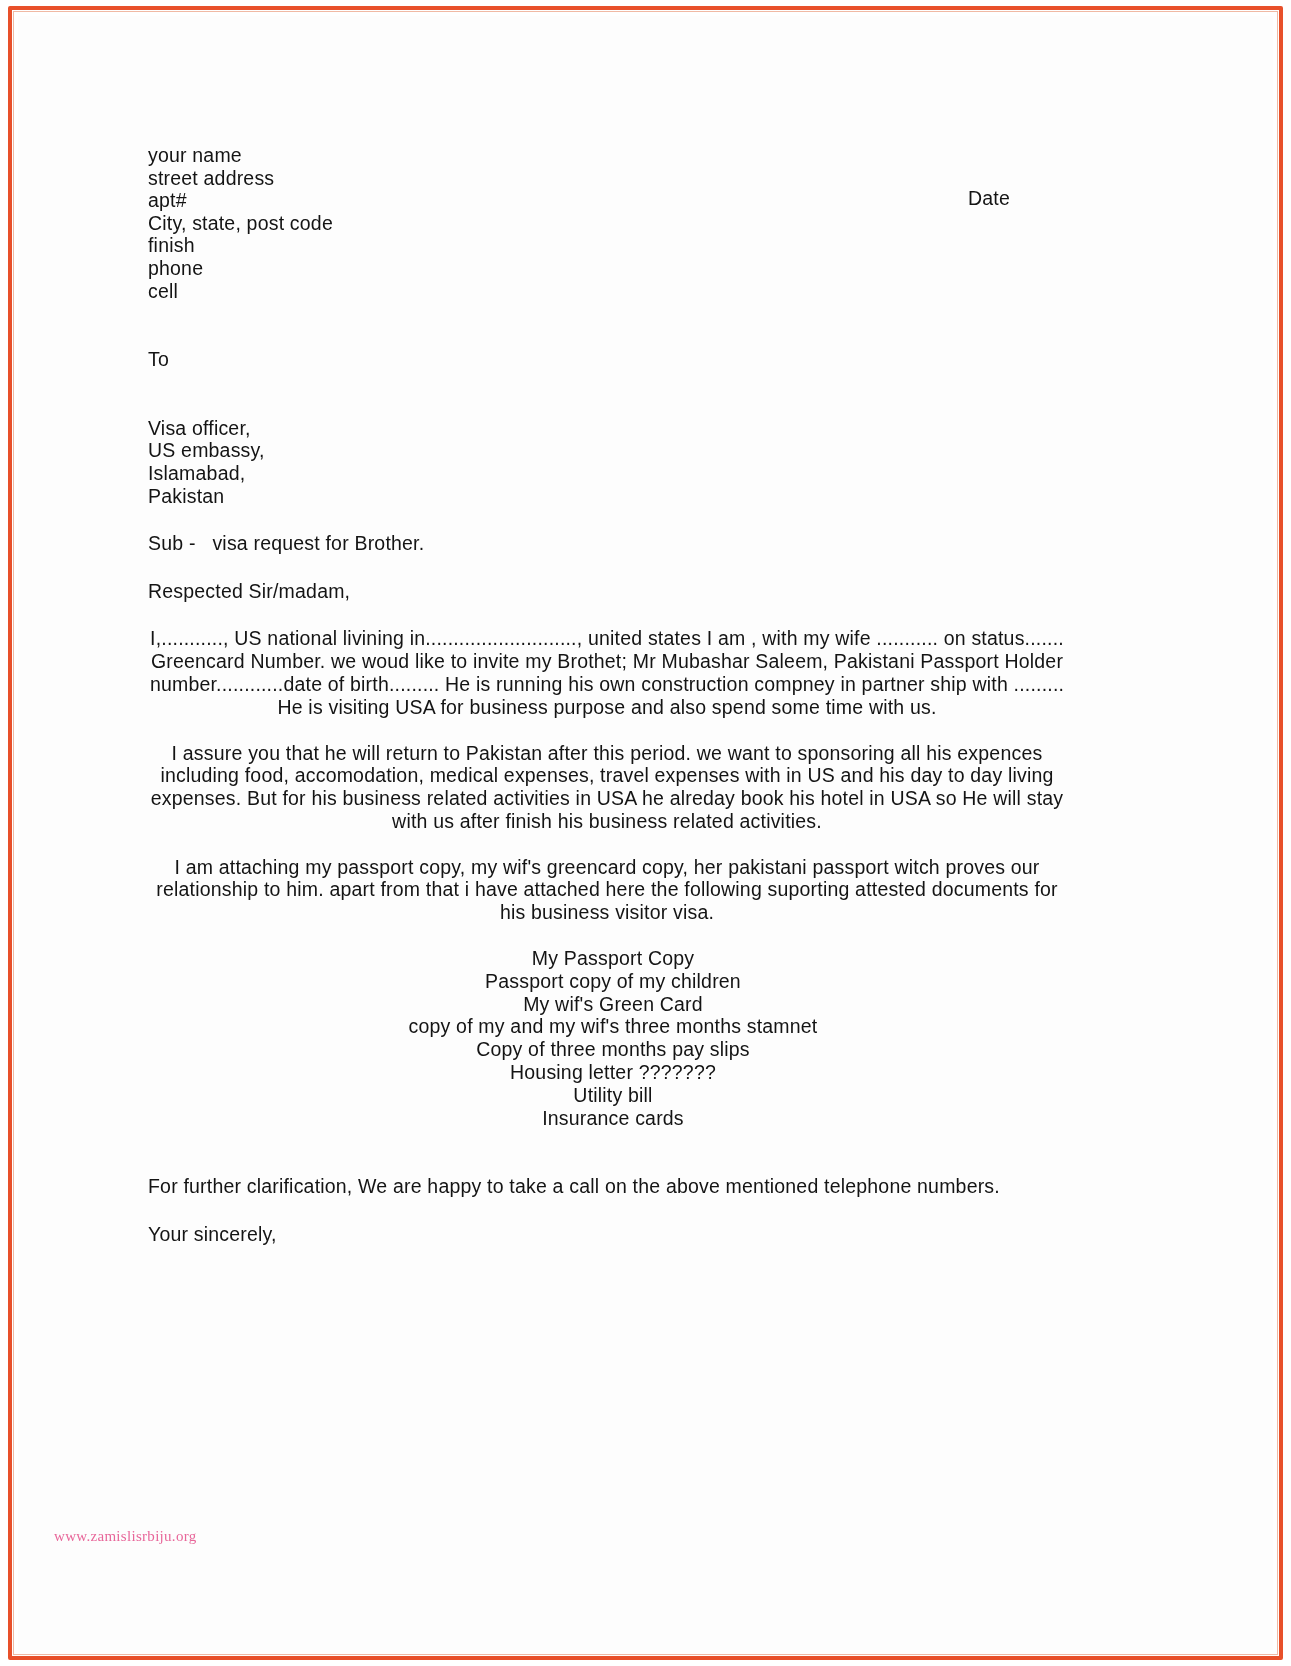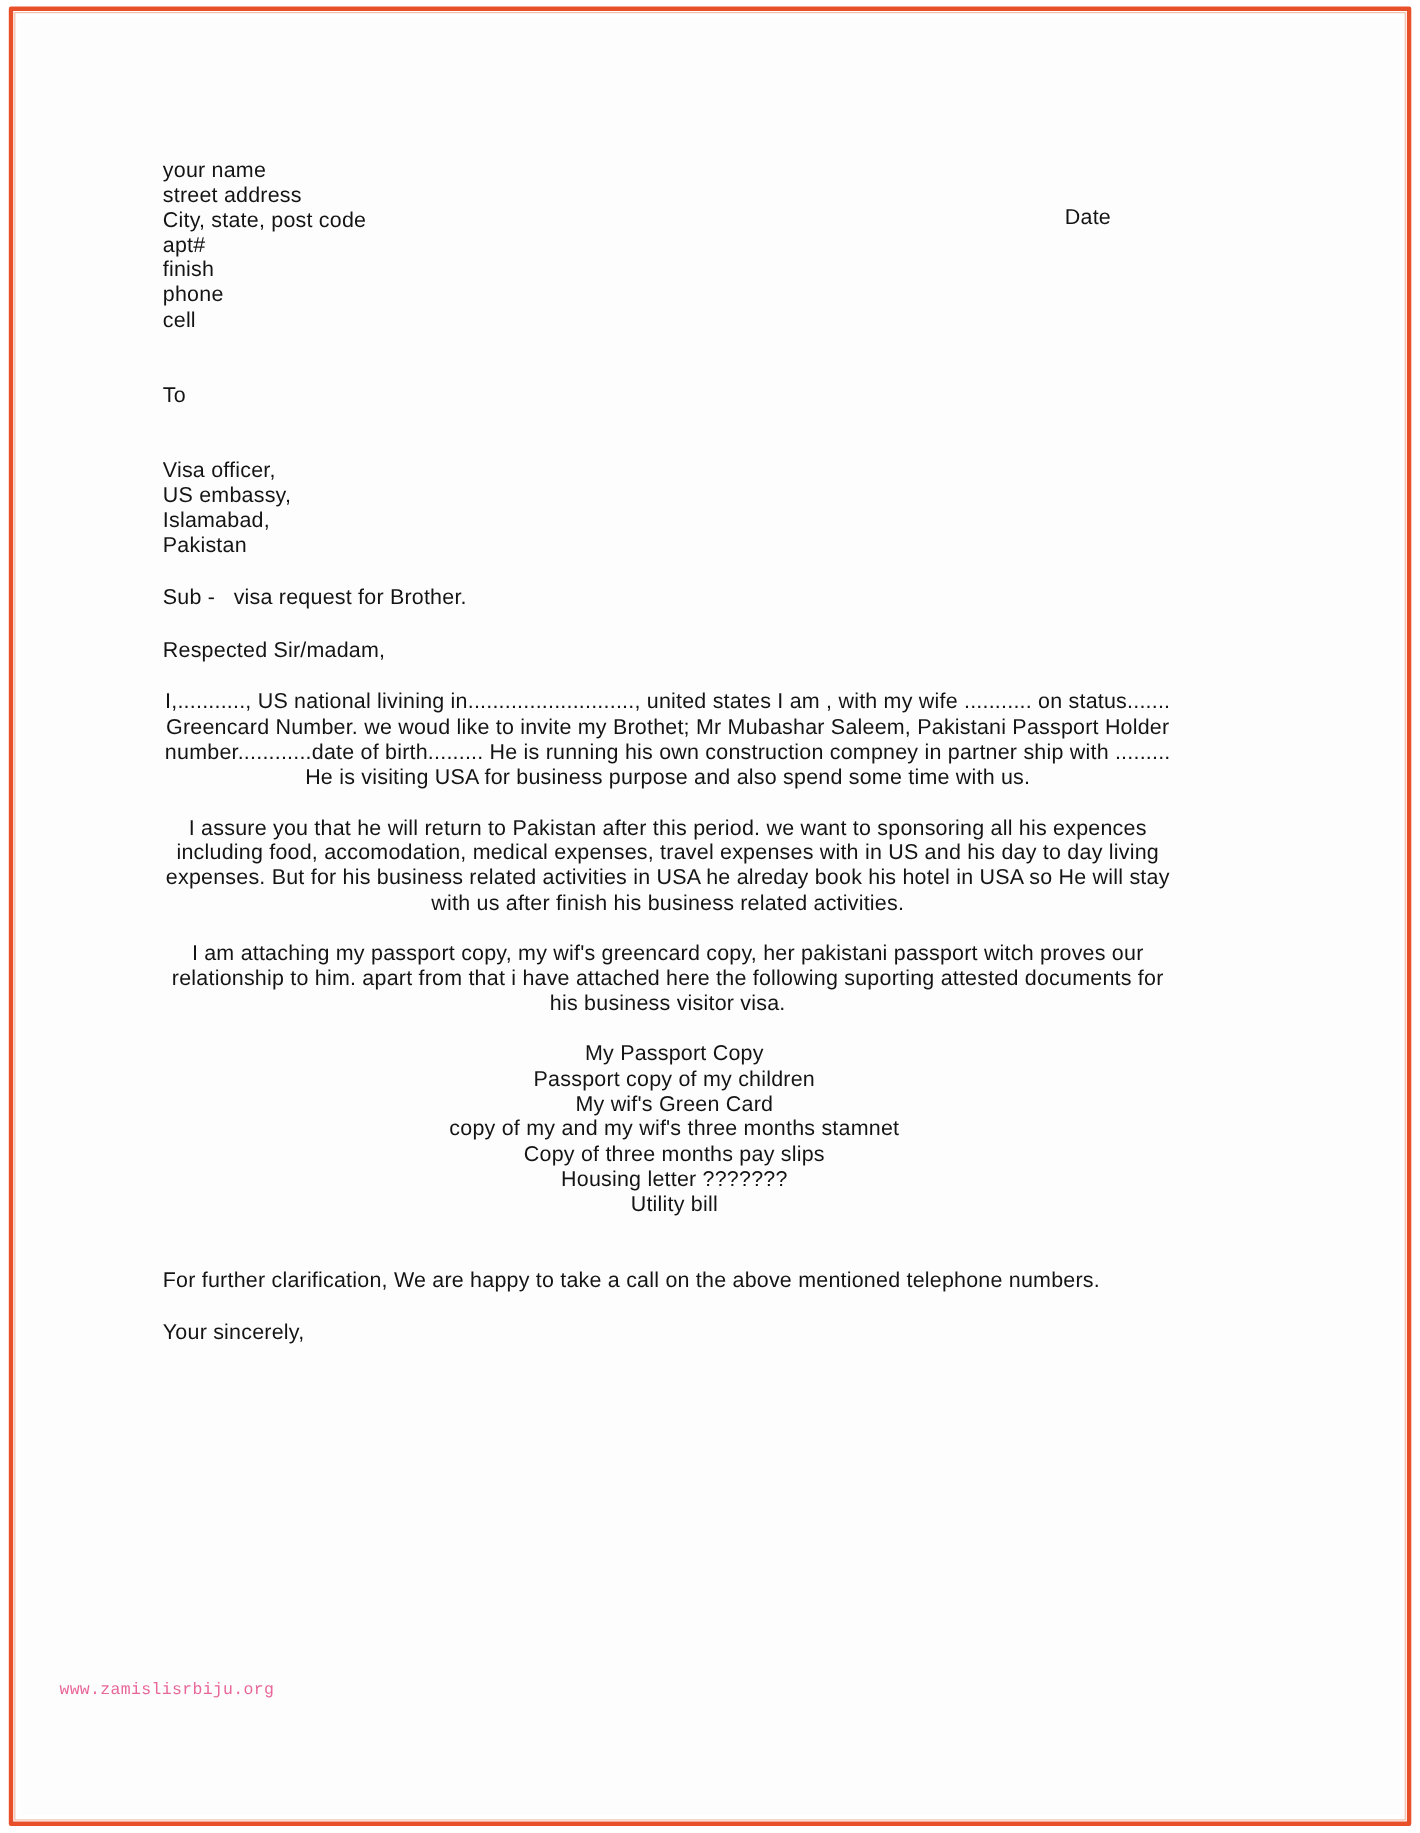--- a/index.html
+++ b/index.html
@@ -99,42 +99,42 @@
     text-align: center;
   }
 
   
   .watermark {
     position: absolute;
     left: 36px;
     top: 1512px;
     font-size: 15px;
     color: #e8679a;
-    font-family: Liberation Mono, monospace;
+    font-family: Liberation Serif, serif;
     letter-spacing: 0.02em;
     white-space: nowrap;
   }
 </style>
 </head>
 <body>
 
 <div class="scan-frame">
   <div class="frame-edge"></div>
   <div class="frame-edge-inner"></div>
 
   <div class="page">
 
     <div class="letter">
 
       <div class="row-top">
         <div class="date-label">Date</div>
         <div class="addr-line">your name</div>
         <div class="addr-line">street address</div>
+        <div class="addr-line">apt#</div>
         <div class="addr-line">City, state, post code</div>
-        <div class="addr-line">apt#</div>
         <div class="addr-line">finish</div>
         <div class="addr-line">phone</div>
         <div class="addr-line">cell</div>
       </div>
 
       <div class="gap-xl"></div>
 
       <div>To</div>
 
       <div class="gap-xl"></div>
@@ -169,20 +169,21 @@
       <div class="gap-md"></div>
 
       <div class="list-block">
         <div class="block-line">My Passport Copy</div>
         <div class="block-line">Passport copy of my children</div>
         <div class="block-line">My wif's Green Card</div>
         <div class="block-line">copy of my and my wif's three months stamnet</div>
         <div class="block-line">Copy of three months pay slips</div>
         <div class="block-line">Housing letter ???????</div>
         <div class="block-line">Utility bill</div>
+        <div class="block-line">Insurance cards</div>
       </div>
 
       <div class="gap-xl"></div>
 
       <div class="block-line">For further clarification, We are happy to take a call on the above mentioned telephone numbers.</div>
 
       <div class="gap-lg"></div>
 
       <div class="block-line">Your sincerely,</div>
 

